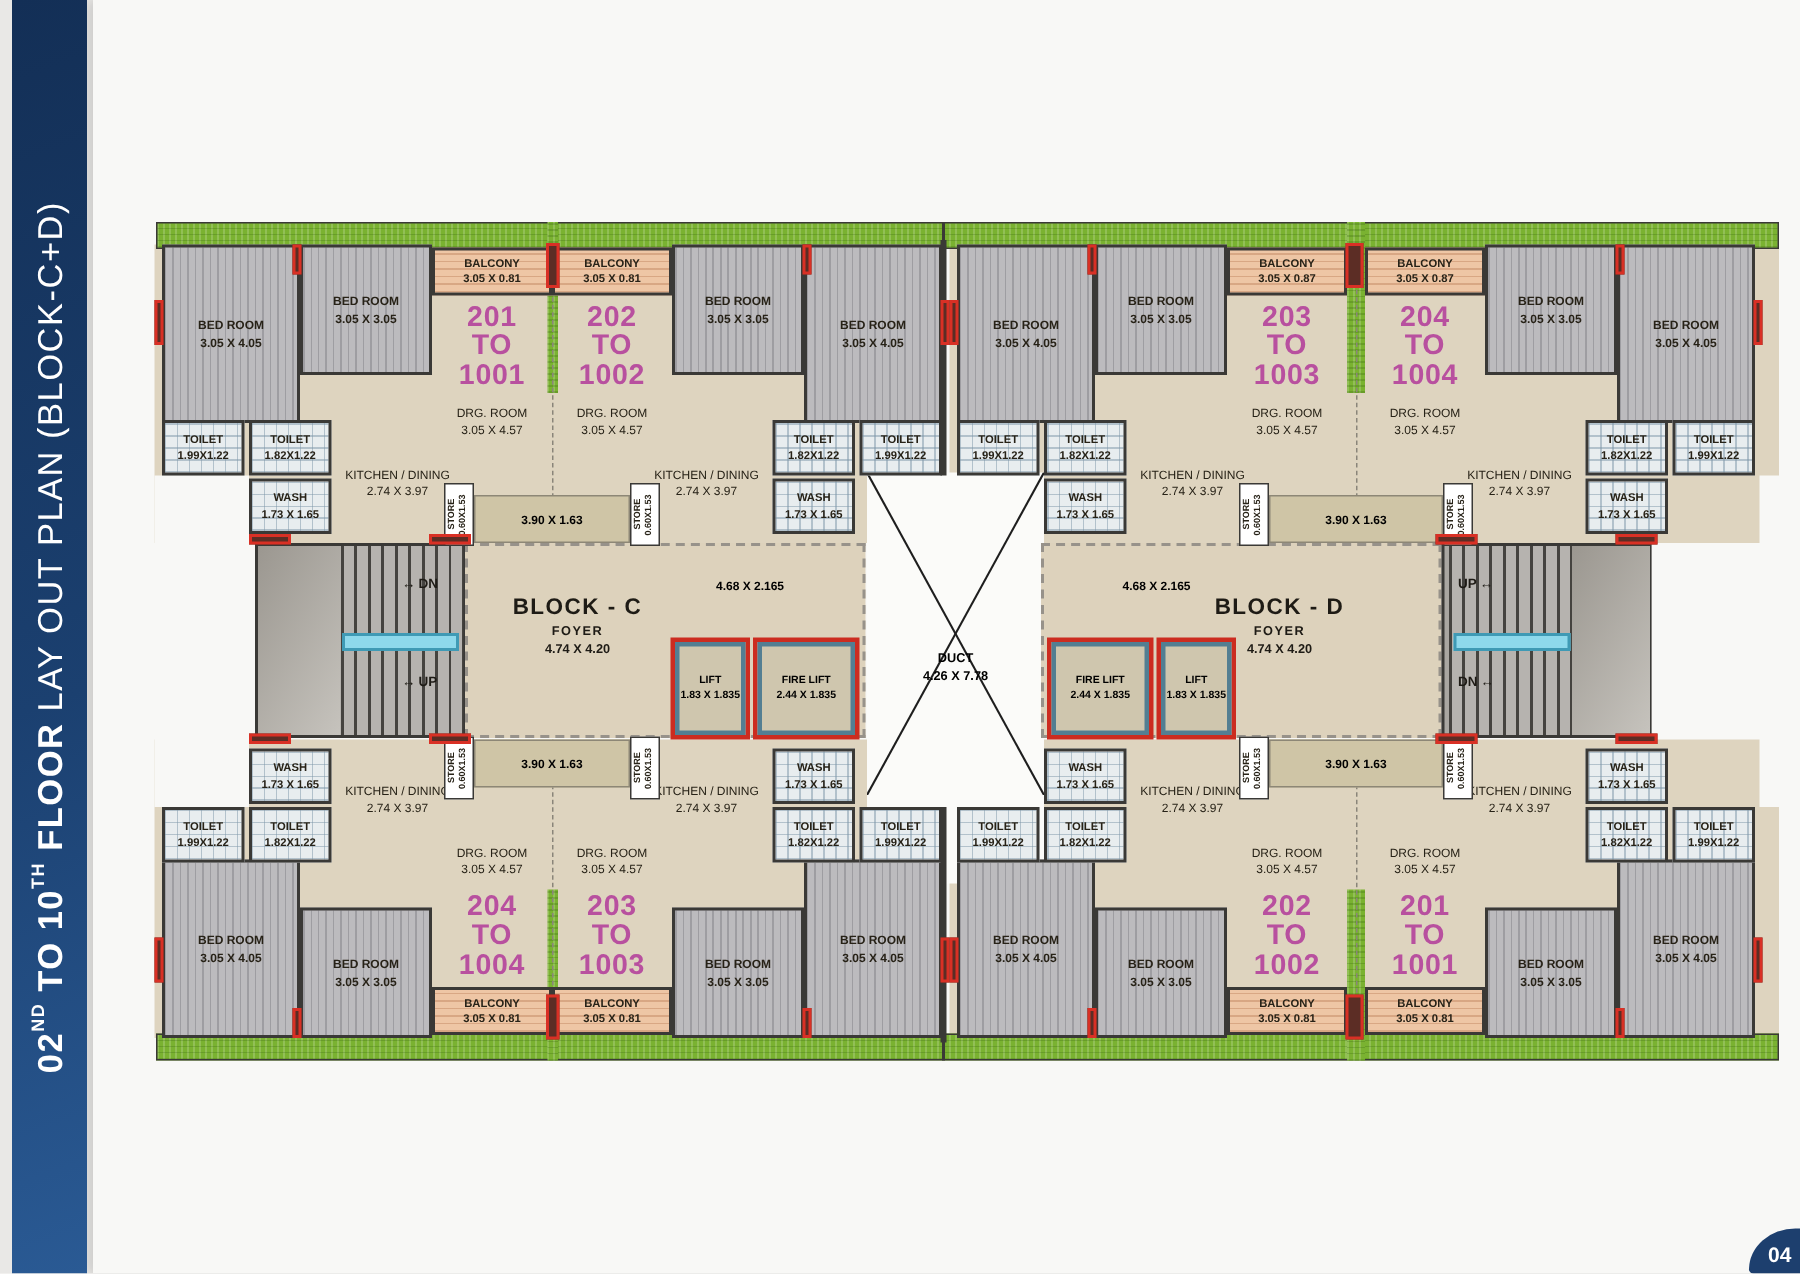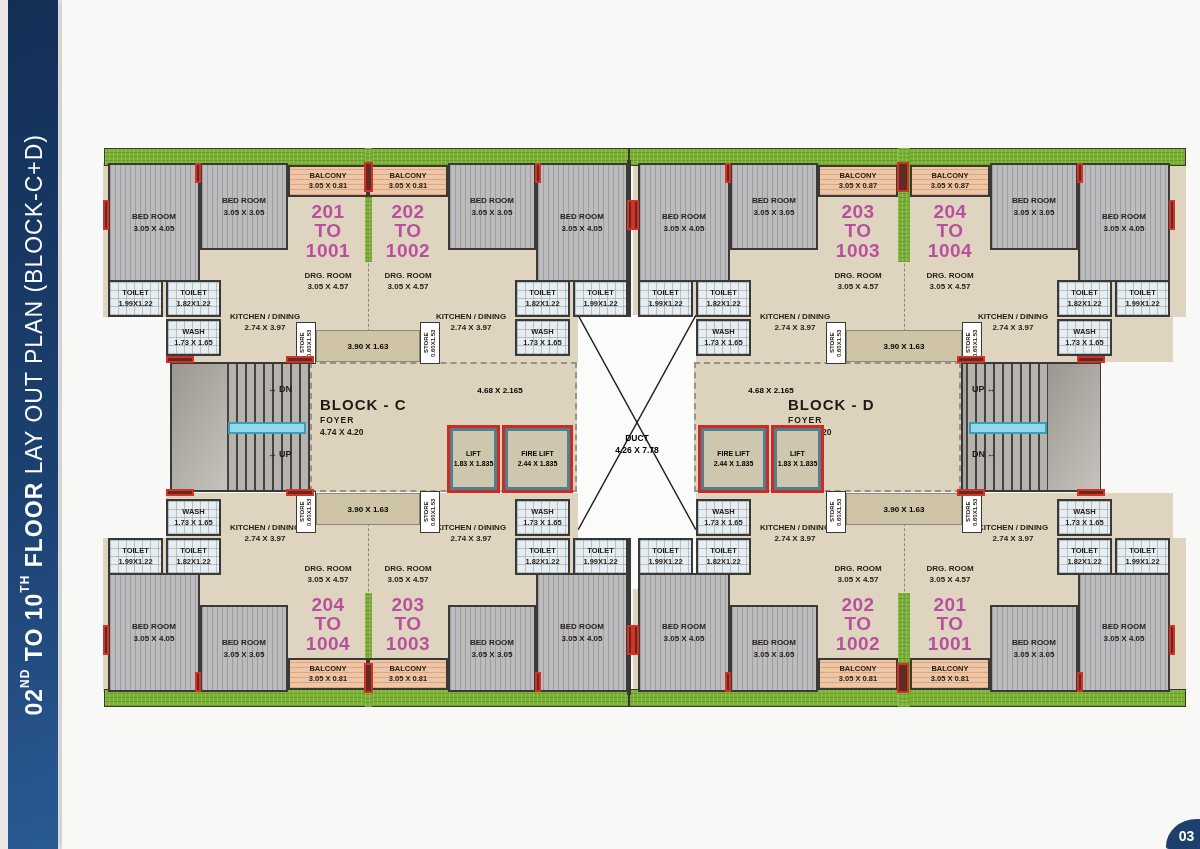--- a/index.html
+++ b/index.html
@@ -27,39 +27,39 @@
     background-image:repeating-linear-gradient(0deg,rgba(20,60,0,.18) 0 1px,transparent 1px 4px),
                      repeating-linear-gradient(90deg,rgba(255,255,255,.18) 0 1px,transparent 1px 4px)}
   .sliver{border:none;z-index:1}
   .bed{background-color:#bcbbbe;border:2.5px solid #3a3936;font-weight:bold;font-size:8px;line-height:1.45;
     background-image:repeating-linear-gradient(90deg,rgba(80,80,88,.28) 0 1px,transparent 1px 5px)}
   .tile{background-color:#e8edef;border:2px solid #3a3936;font-weight:bold;font-size:7.5px;line-height:1.35;
     background-image:repeating-linear-gradient(0deg,rgba(125,150,168,.5) 0 1px,transparent 1px 8px),
                      repeating-linear-gradient(90deg,rgba(125,150,168,.5) 0 1px,transparent 1px 8px)}
   .balcony{background-color:#eec6a5;border:2px solid #3a3936;font-weight:bold;font-size:7.5px;line-height:1.4;
     background-image:repeating-linear-gradient(0deg,rgba(165,95,55,.3) 0 1px,transparent 1px 5px)}
-  .freelabel{font-weight:bold;font-size:8px;line-height:1.4;z-index:2}
+  .freelabel{font-weight:normal;font-size:8px;line-height:1.4;z-index:2}
   .unitnum{font-weight:bold;font-size:19px;line-height:1.02;color:#b8509f;letter-spacing:.5px;z-index:2}
   .store{background:#fff;border:1.5px solid #3a3936;font-weight:bold;font-size:6px;line-height:1.2;
          writing-mode:vertical-rl;transform:rotate(180deg);display:flex;align-items:center;justify-content:center;
          text-align:center;white-space:pre-line;z-index:2}
   .red{background:#5c2d25;border:2px solid #d93025;z-index:3}
   .wall{background:#3a3936;z-index:3}
   .dash{border-left:1px dashed #8a857a;width:0;z-index:2}
   .passage{background:#cfc5a6;border:1px solid #8d8776;display:flex;align-items:center;justify-content:center;
            font-weight:bold;font-size:8px;z-index:2}
   .foyer{background:#ddd2bc;border:2px dashed #97928a;z-index:1}
   .stairs{background:#a9a6a1;border:2.5px solid #3a3936;z-index:2}
   .treads{position:absolute;top:0;height:100%;
           background:repeating-linear-gradient(90deg,#45433f 0 2px,#b6b3af 2px 9px)}
   .blankside{position:absolute;top:0;height:100%;background:linear-gradient(120deg,#9b9790,#c6c3bd)}
   .landing{position:absolute;background:#8ed9ec;border:2px solid #3f9ab5;box-sizing:border-box}
   .lift{background:#cfc6ae;border:3px solid #537e92;box-shadow:0 0 0 3px #cc2c20;display:flex;align-items:center;
         justify-content:center;text-align:center;font-weight:bold;font-size:7px;line-height:1.5;white-space:pre-line;z-index:2}
-  .blocklabel{display:flex;flex-direction:column;gap:2px;z-index:2;color:#1e1b15}
+  .blocklabel{display:flex;flex-direction:column;align-items:center;gap:2px;z-index:2;color:#1e1b15}
   .blocklabel .bname{font-weight:bold;font-size:15px;letter-spacing:1px}
   .blocklabel .bfoyer{font-weight:bold;font-size:8.5px;letter-spacing:1px}
   .blocklabel .bdim{font-weight:bold;font-size:8.5px}
   .lobbydim{display:flex;align-items:center;justify-content:center;font-weight:bold;font-size:8px;z-index:2}
   .updn{display:flex;align-items:center;gap:2px;font-weight:bold;font-size:9px;z-index:2;color:#1e1b15}
   .duct{background:#fbfbf9;z-index:1}
   .duct svg{position:absolute;left:0;top:0}
   .ductlabel{position:absolute;left:0;top:118px;width:100%;text-align:center;font-weight:bold;font-size:8.5px;
              line-height:1.4;white-space:pre-line}
 </style>
@@ -353,13 +353,13 @@
     <div class="red" style="position: absolute; left: 869px; top: 216px; width: 28px; height: 7px;"></div>
     <div class="red" style="position: absolute; left: 989px; top: 216px; width: 28px; height: 7px;"></div>
     <div class="red" style="position: absolute; left: 869px; top: 349px; width: 28px; height: 7px;"></div>
     <div class="red" style="position: absolute; left: 989px; top: 349px; width: 28px; height: 7px;"></div>
     <div class="red" style="position: absolute; left: 276px; top: 22px; width: 9px; height: 30px;"></div>
     <div class="red" style="position: absolute; left: 809px; top: 22px; width: 12px; height: 30px;"></div>
     <div class="red" style="position: absolute; left: 276px; top: 523px; width: 9px; height: 30px;"></div>
     <div class="red" style="position: absolute; left: 809px; top: 523px; width: 12px; height: 30px;"></div>
   </div>
 
-<div class="badge">03</div>
+<div class="badge">04</div>
 
 </body></html>

